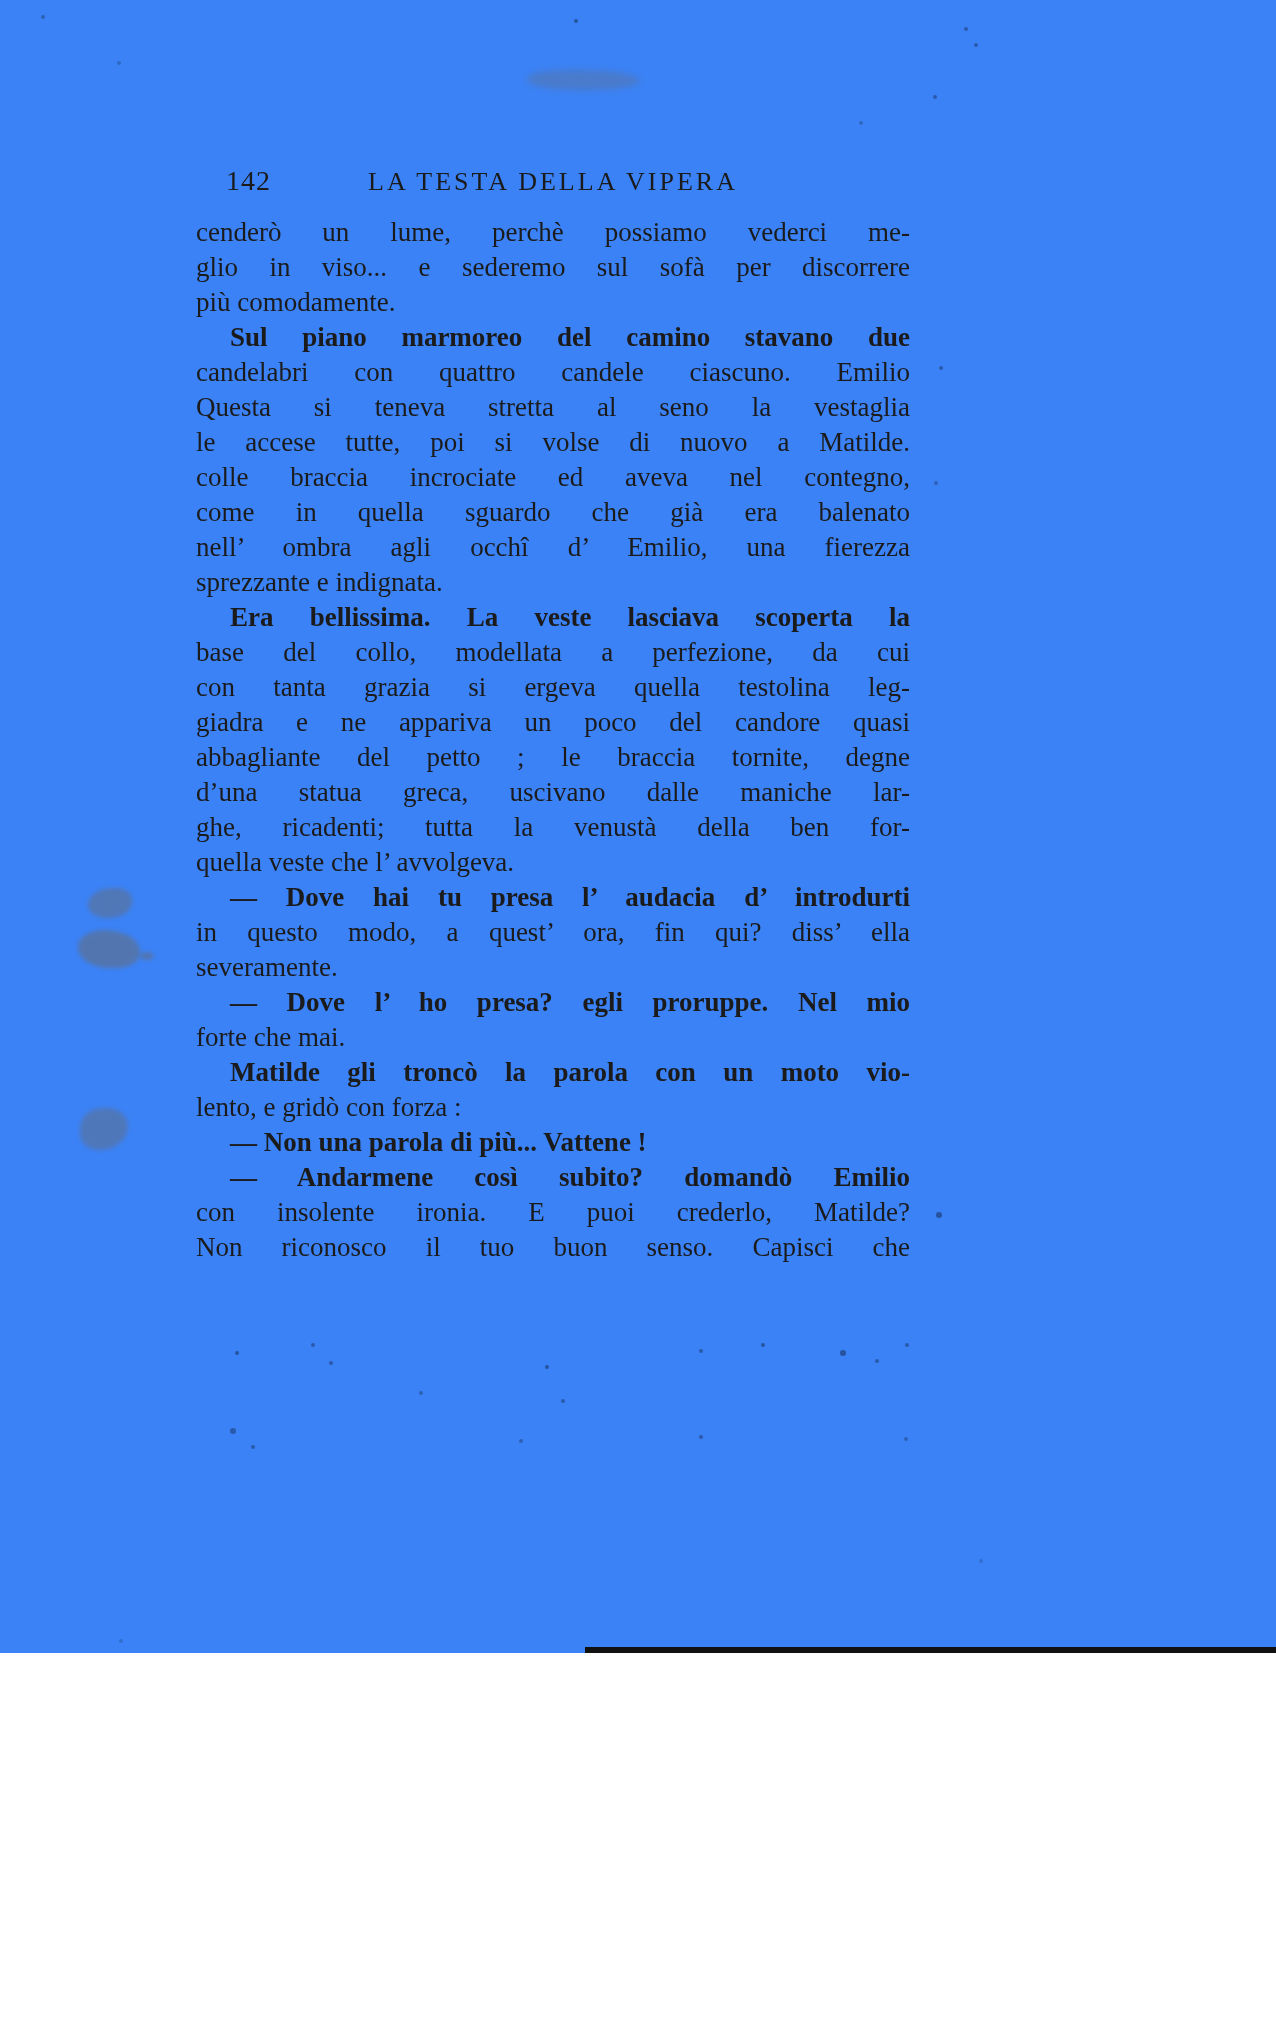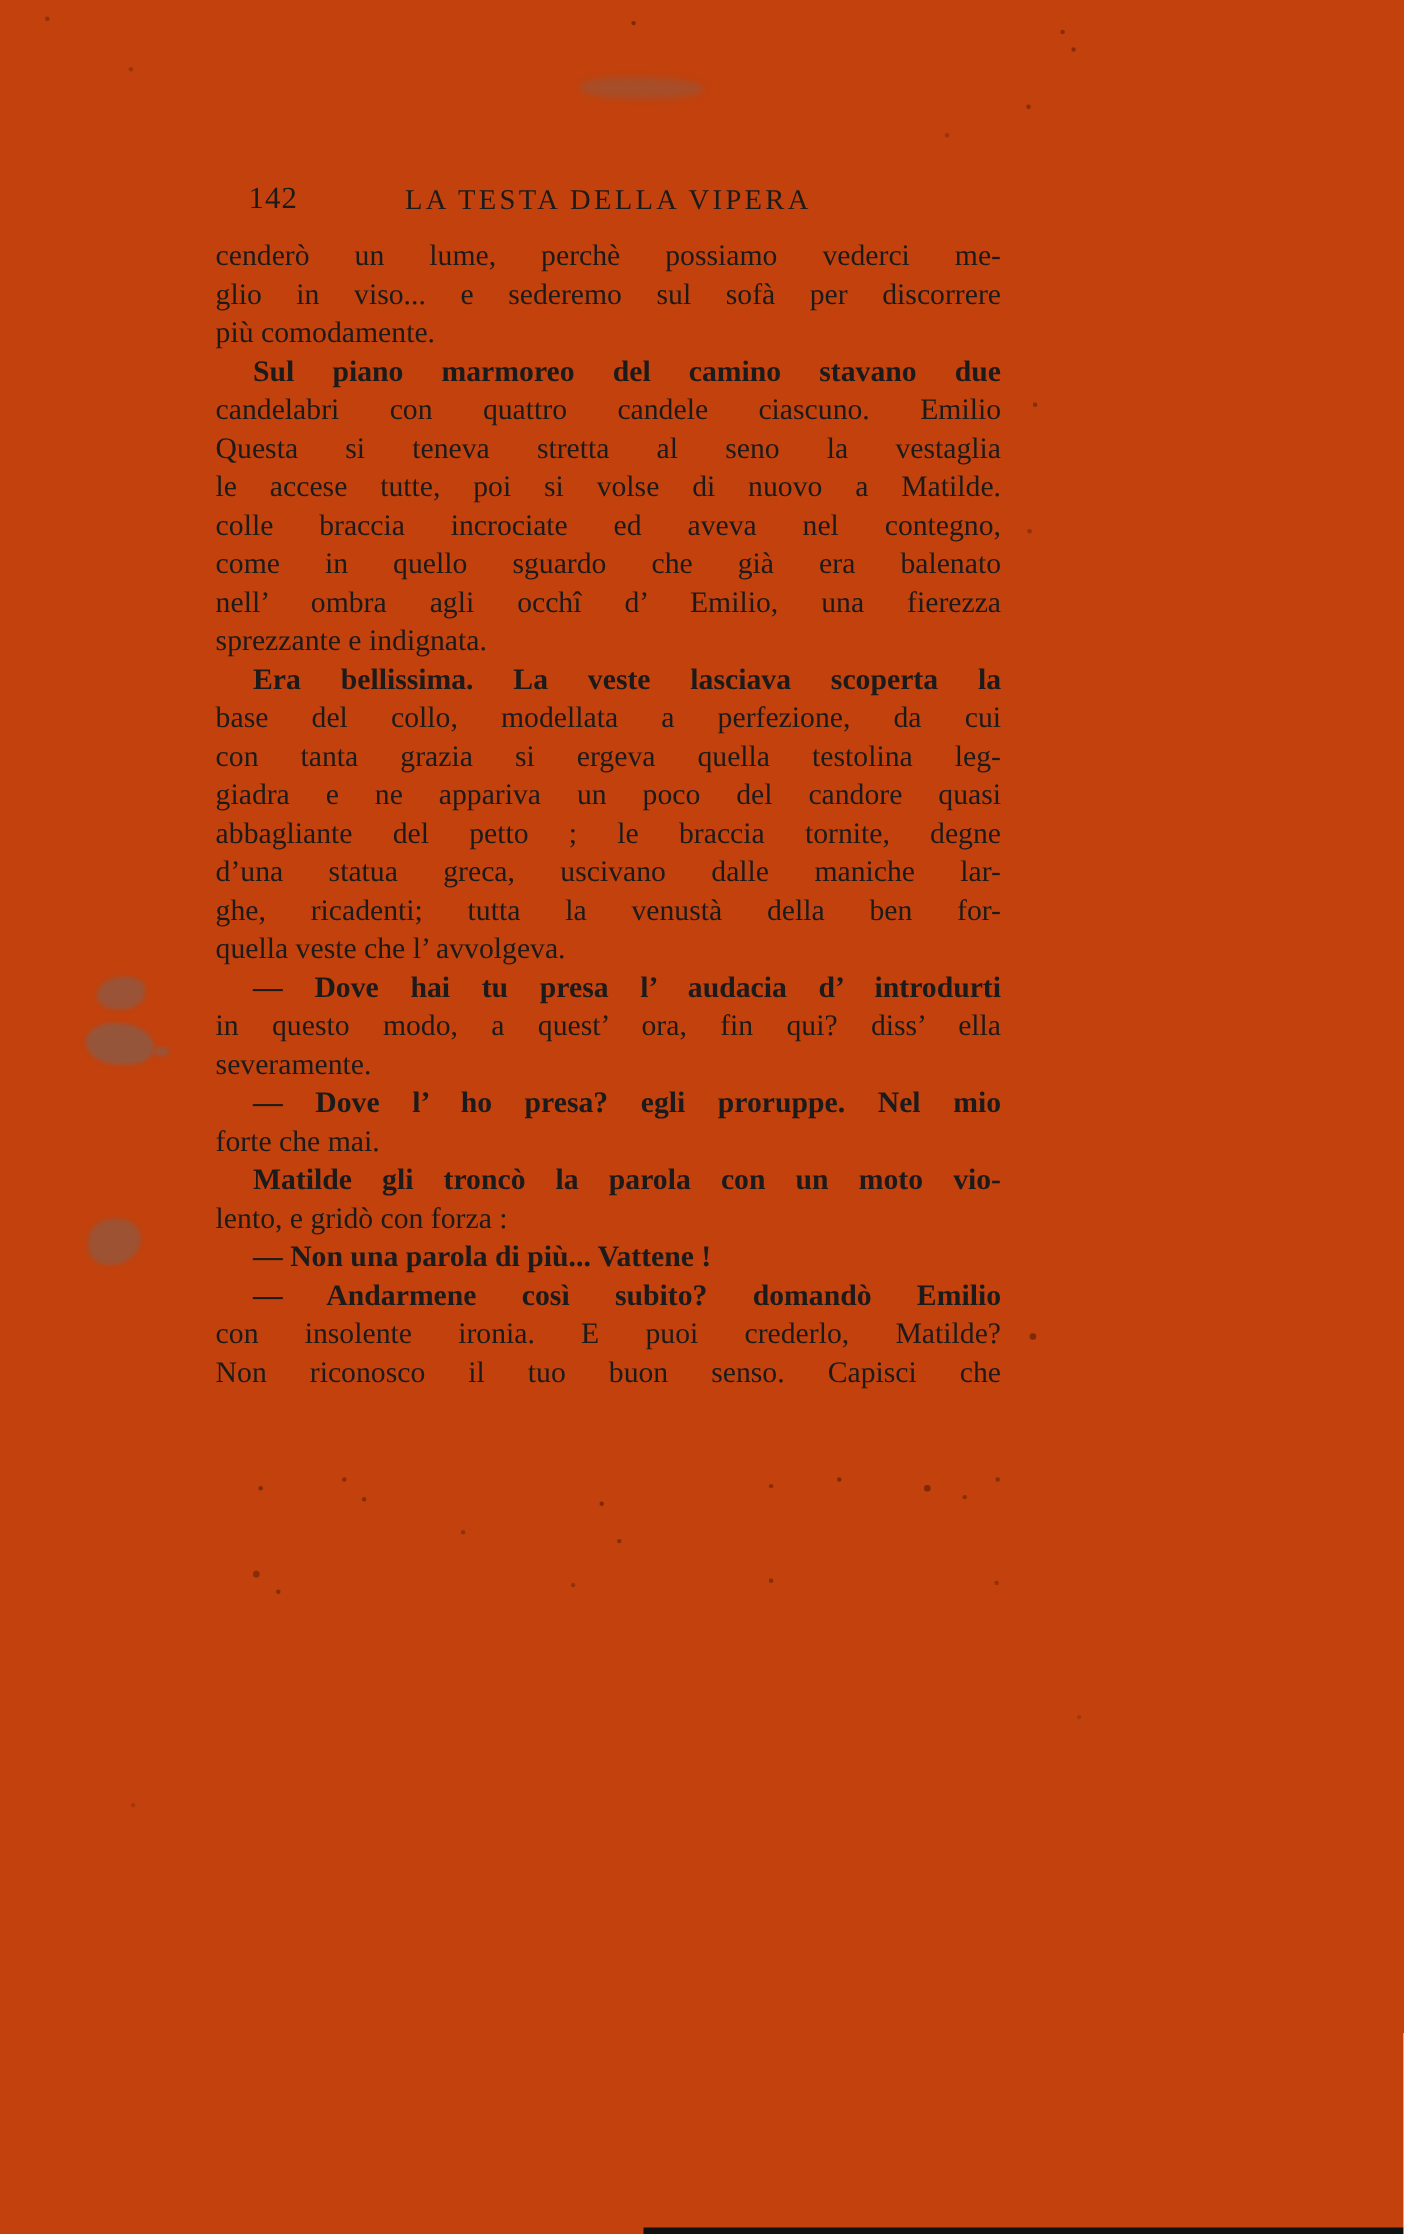--- a/index.html
+++ b/index.html
@@ -3,22 +3,22 @@
 <meta charset="utf-8">
 <style>
   html, body {
     margin: 0;
     padding: 0;
     background: #ffffff;
   }
   .page {
     position: relative;
     width: 1276px;
-    height: 2031px;
-    background: #c2410c;
+    height: 1653px;
+    background: #3b82f6;
     overflow: hidden;
     font-family: "Liberation Serif", "DejaVu Serif", serif;
     color: #1b1b1b;
   }
   .content {
     position: absolute;
     left: 196px;
     top: 152px;
     width: 714px;
   }
@@ -136,21 +136,21 @@
           <div class="line">cenderò un lume, perchè possiamo vederci me-</div>
           <div class="line">glio in viso... e sederemo sul sofà per discorrere</div>
           <div class="line last">più comodamente.</div>
         </div>
         <div class="par indent">
           <div class="line">Sul piano marmoreo del camino stavano due</div>
           <div class="line">candelabri con quattro candele ciascuno. Emilio</div>
           <div class="line">Questa si teneva stretta al seno la vestaglia</div>
           <div class="line">le accese tutte, poi si volse di nuovo a Matilde.</div>
           <div class="line">colle braccia incrociate ed aveva nel contegno,</div>
-          <div class="line">come in quello sguardo che già era balenato</div>
+          <div class="line">come in quella sguardo che già era balenato</div>
           <div class="line">nell’ ombra agli occhî d’ Emilio, una fierezza</div>
           <div class="line last">sprezzante e indignata.</div>
         </div>
         <div class="par indent">
           <div class="line">Era bellissima. La veste lasciava scoperta la</div>
           <div class="line">base del collo, modellata a perfezione, da cui</div>
           <div class="line">con tanta grazia si ergeva quella testolina leg-</div>
           <div class="line">giadra e ne appariva un poco del candore quasi</div>
           <div class="line">abbagliante del petto ; le braccia tornite, degne</div>
           <div class="line">d’una statua greca, uscivano dalle maniche lar-</div>

